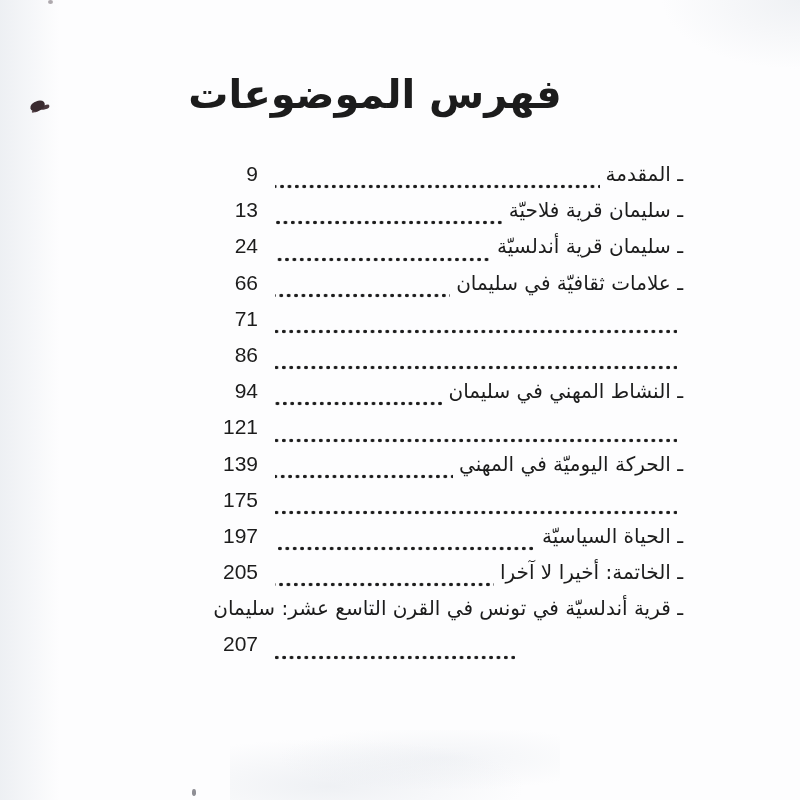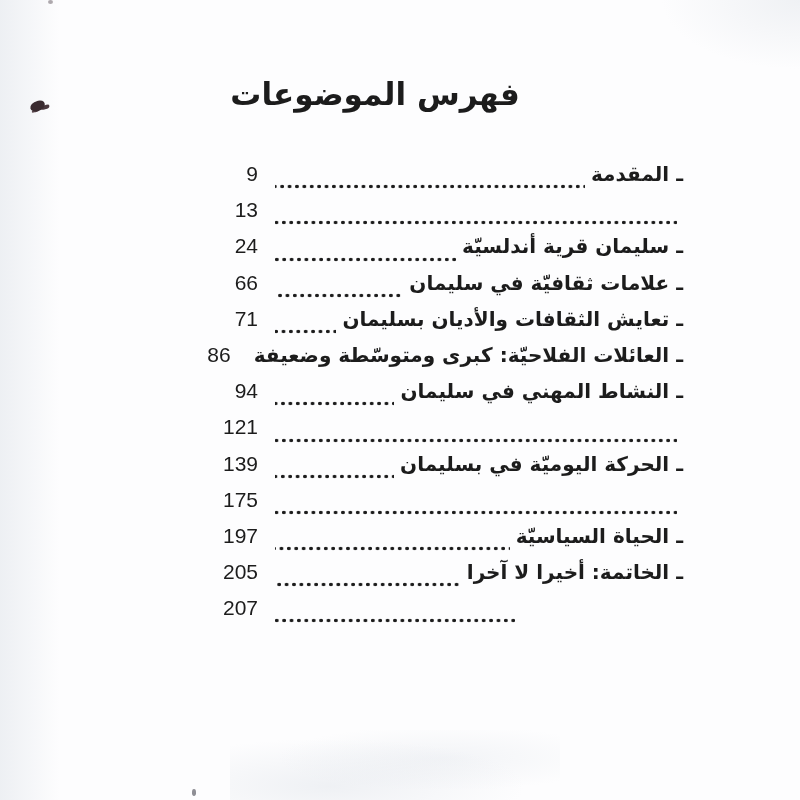--- a/index.html
+++ b/index.html
@@ -42,37 +42,37 @@
     background:rgba(110,100,108,.55);border-radius:50%;
   }
   .speck-bottom{
     position:absolute;left:192px;top:789px;width:4px;height:7px;
     background:rgba(85,85,92,.65);border-radius:40%;
   }
   
   .heading{
     margin:0;padding-top:74px;
     text-align:center;
-    font-weight:700;font-size:31px;line-height:40px;
+    font-weight:700;font-size:40px;line-height:40px;
     letter-spacing:0;
   }
   .heading span{position:relative;left:-25px;}
   
   .toc{
     direction:rtl;
     margin:48px 117px 0 202px; 
   }
   .row{
     display:flex;
     direction:rtl;
     align-items:baseline;
     height:36.2px;
   }
   .row .t{
-    font-weight:700;font-size:20px;
+    font-weight:400;font-size:20px;
     white-space:nowrap;
     flex-shrink:0;
   }
   .row .dots{
     flex:1 1 auto;min-width:0;
     align-self:flex-end;
     height:9px;margin:0 6px 7px 8px;
     background-image:radial-gradient(circle,#1c1c1c 1.55px,rgba(0,0,0,0) 2.1px);
     background-size:7.4px 9px;
     background-repeat:repeat-x;
@@ -103,70 +103,72 @@
 
   <h1 class="heading"><span>فهرس الموضوعات</span></h1>
 
   <div class="toc" id="toc">
       <div class="row">
         <span class="t">ـ المقدمة</span>
         <span class="dots"></span>
         <span class="num">9</span>
       </div>
       <div class="row">
+        <span class="t">ـ سليمان قرية فلاحيّة</span>
         <span class="dots"></span>
         <span class="num">13</span>
       </div>
       <div class="row">
         <span class="t">ـ سليمان قرية أندلسيّة</span>
         <span class="dots"></span>
         <span class="num">24</span>
       </div>
       <div class="row">
         <span class="t">ـ علامات ثقافيّة في سليمان</span>
         <span class="dots"></span>
         <span class="num">66</span>
       </div>
       <div class="row">
-        <span class="t">ـ تعايش الثقافات والأديان بسليمان</span>
         <span class="dots"></span>
         <span class="num">71</span>
       </div>
       <div class="row">
-        <span class="t">ـ العائلات الفلاحيّة: كبرى ومتوسّطة وضعيفة</span>
         <span class="dots"></span>
         <span class="num">86</span>
       </div>
       <div class="row">
         <span class="t">ـ النشاط المهني في سليمان</span>
         <span class="dots"></span>
         <span class="num">94</span>
       </div>
       <div class="row">
         <span class="dots"></span>
         <span class="num">121</span>
       </div>
       <div class="row">
-        <span class="t">ـ الحركة اليوميّة في بسليمان</span>
+        <span class="t">ـ الحركة اليوميّة في المهني</span>
         <span class="dots"></span>
         <span class="num">139</span>
       </div>
       <div class="row">
         <span class="dots"></span>
         <span class="num">175</span>
       </div>
       <div class="row">
         <span class="t">ـ الحياة السياسيّة</span>
         <span class="dots"></span>
         <span class="num">197</span>
       </div>
       <div class="row">
         <span class="t">ـ الخاتمة: أخيرا لا آخرا</span>
         <span class="dots"></span>
         <span class="num">205</span>
       </div>
+      <div class="row full">
+        <span class="t">ـ قرية أندلسيّة في تونس في القرن التاسع عشر: سليمان</span>
+      </div>
       <div class="row cont">
         <span class="dots"></span>
         <span class="num">207</span>
       </div>
     </div>
 
 </div>
 
 </body></html>

